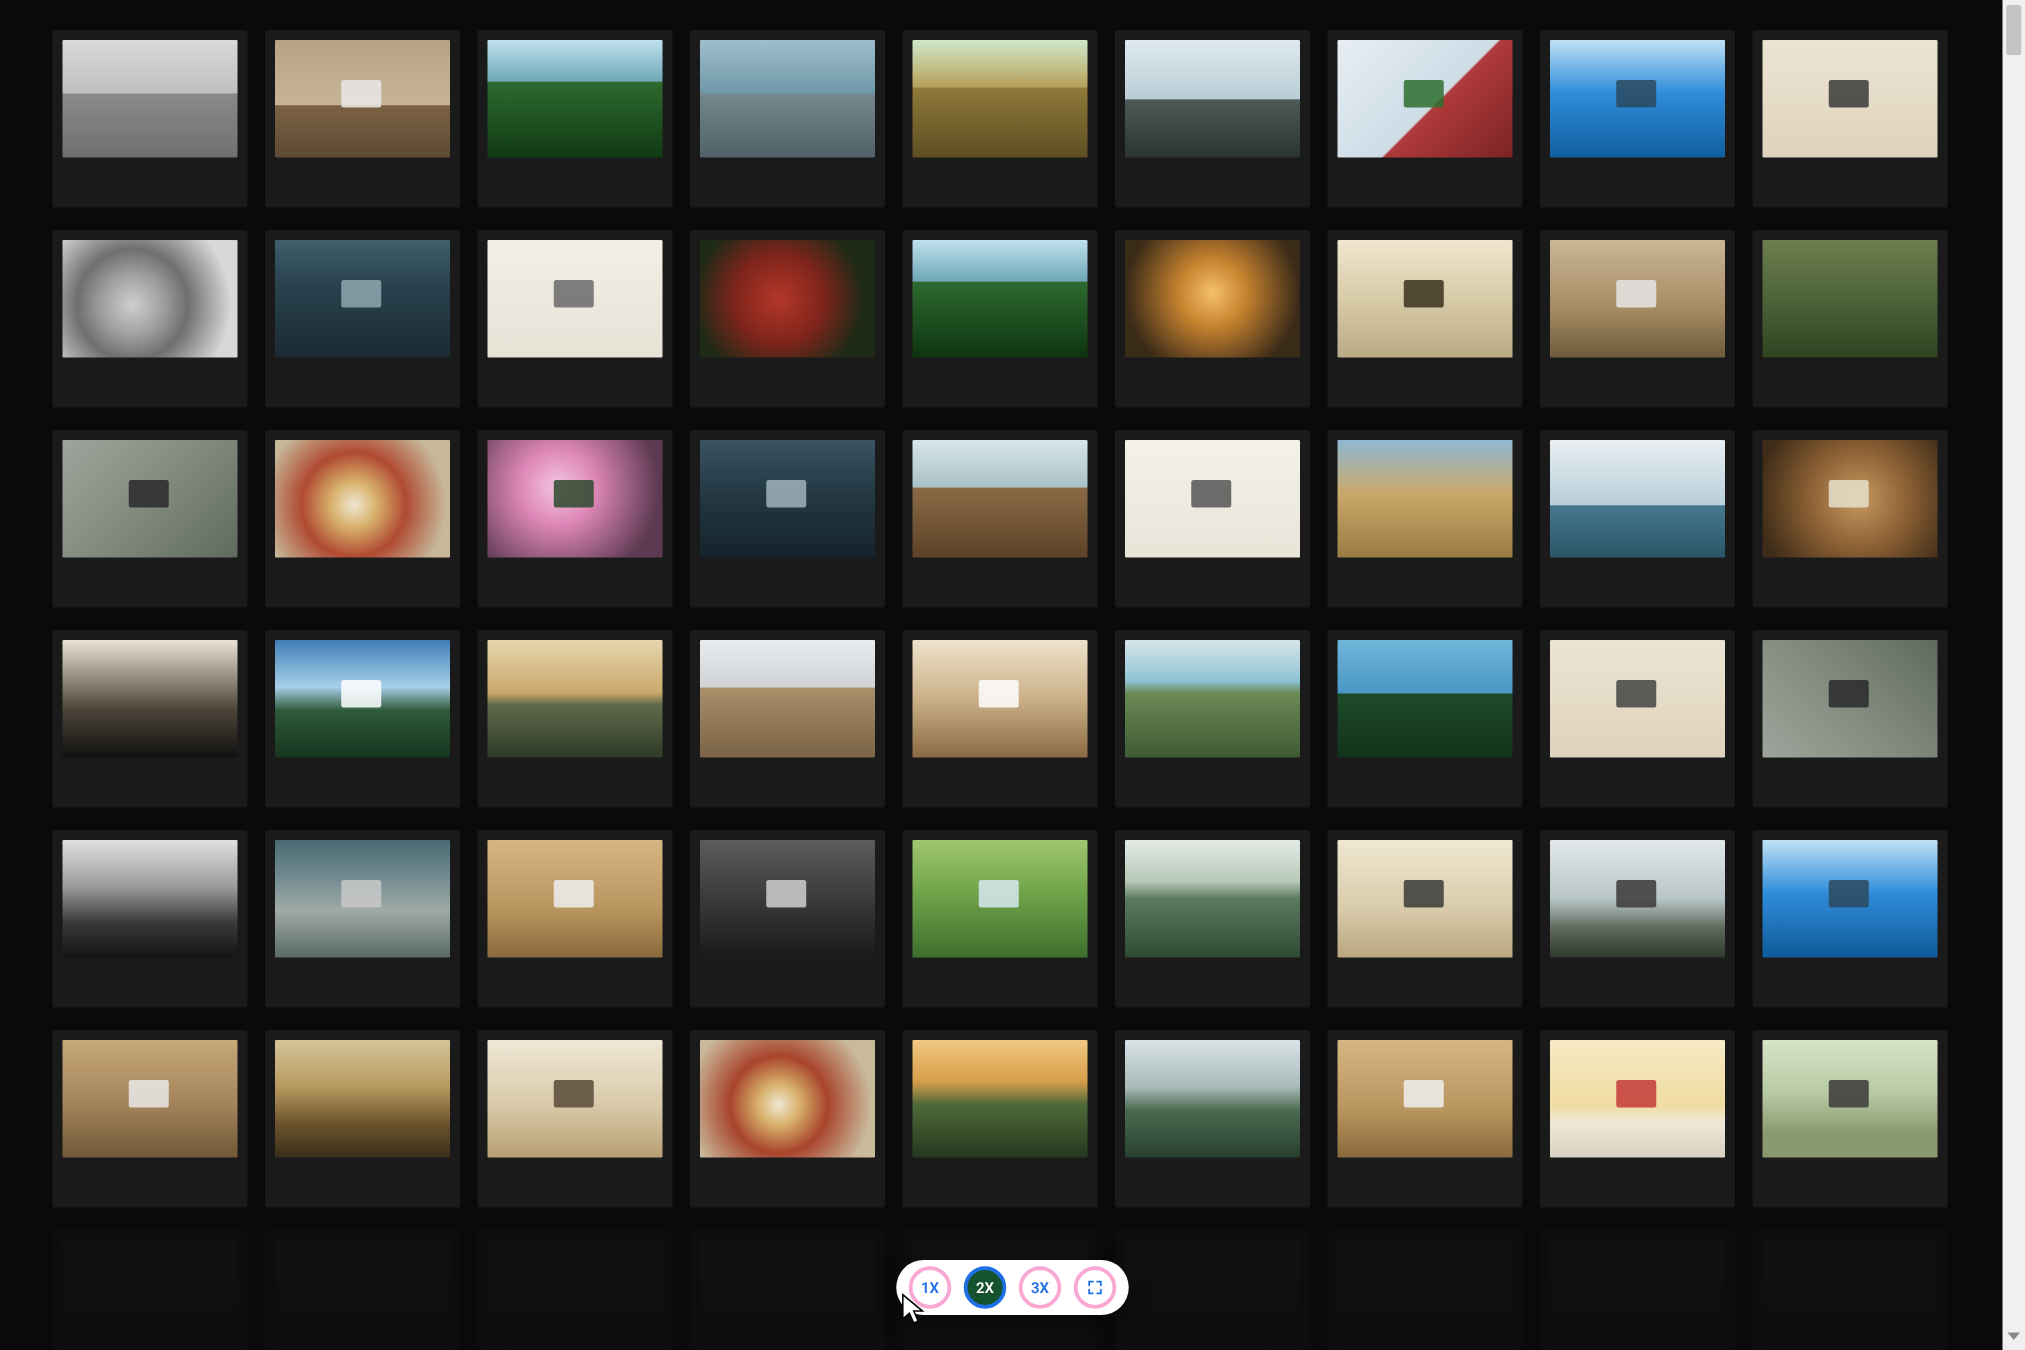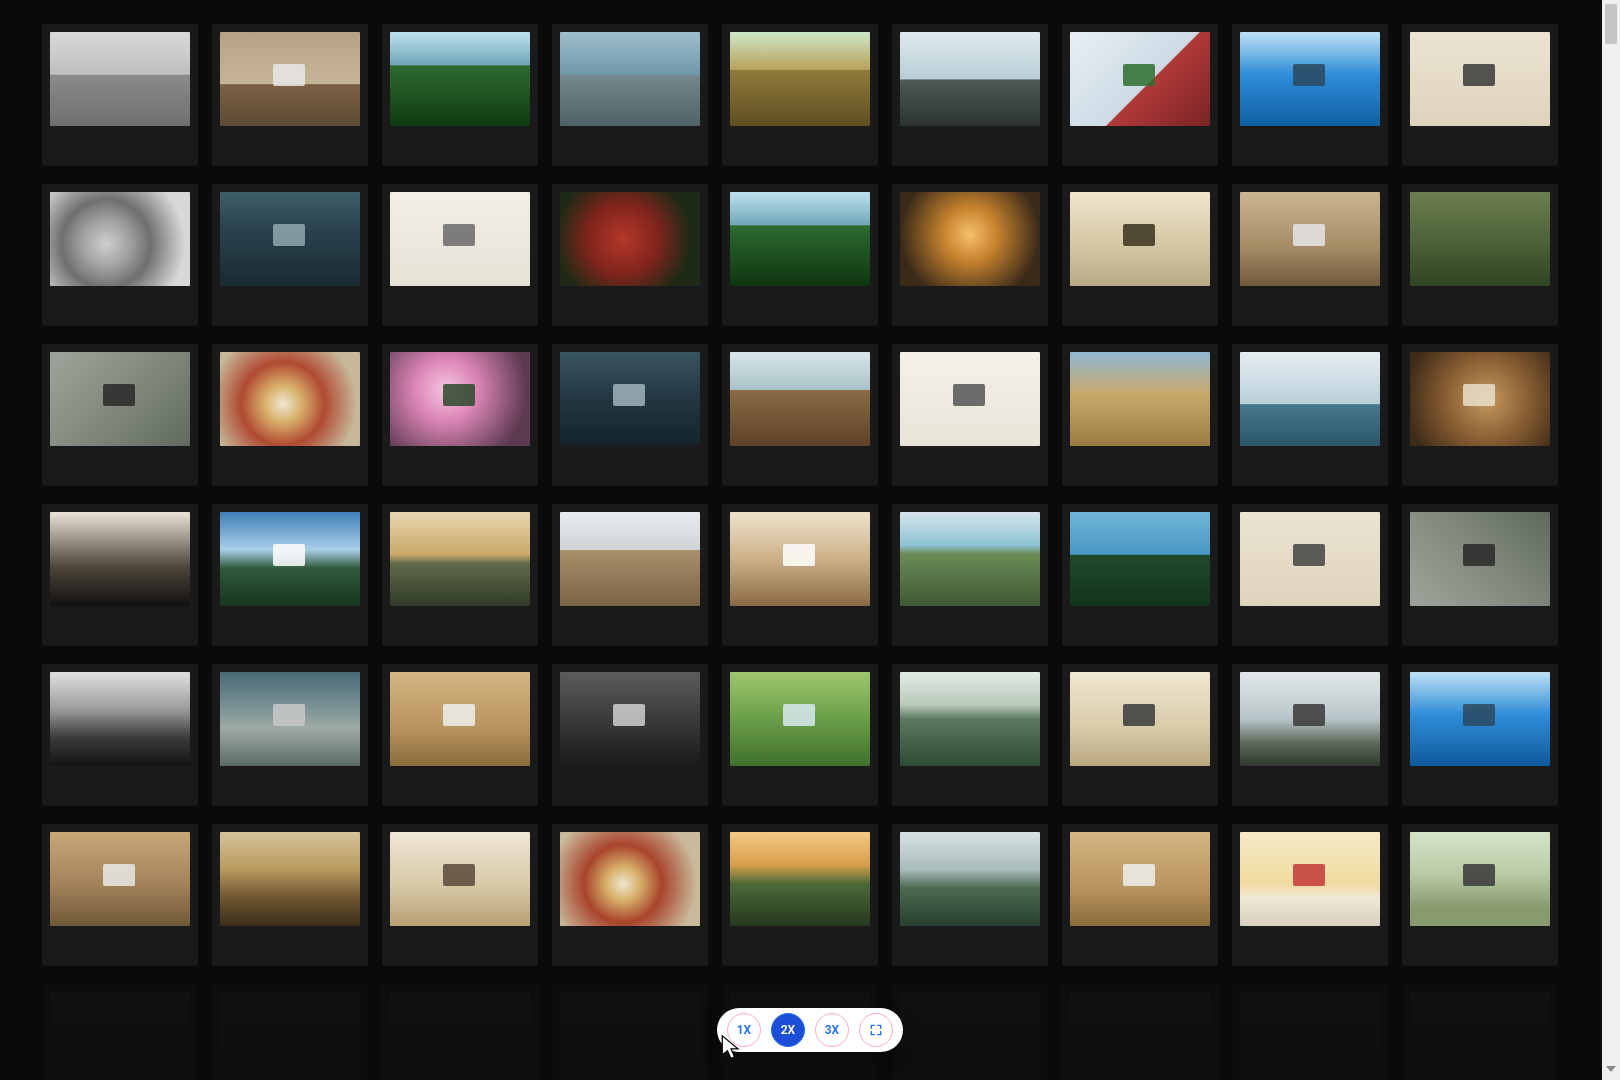--- a/index.html
+++ b/index.html
@@ -65,27 +65,27 @@
   .zoom-btn {
     width: 34px;
     height: 34px;
     border-radius: 50%;
     font-size: 12px;
     font-weight: 600;
     display: flex;
     align-items: center;
     justify-content: center;
     cursor: pointer;
-    border: 1px solid #f9a8d4;
+    border: 3px solid #f9a8d4;
     color: #1f6fe5;
     background: #fff;
     box-sizing: border-box;
   }
   .zoom-btn.active {
-    background: #1d4ed8;
+    background: #14532d;
     color: #fff;
     border-color: #1f6fe5;
   }
   .zoom-btn svg { width: 14px; height: 14px; }
 
   
   .scroll-track {
     position: absolute;
     top: 0;
     right: 0;

